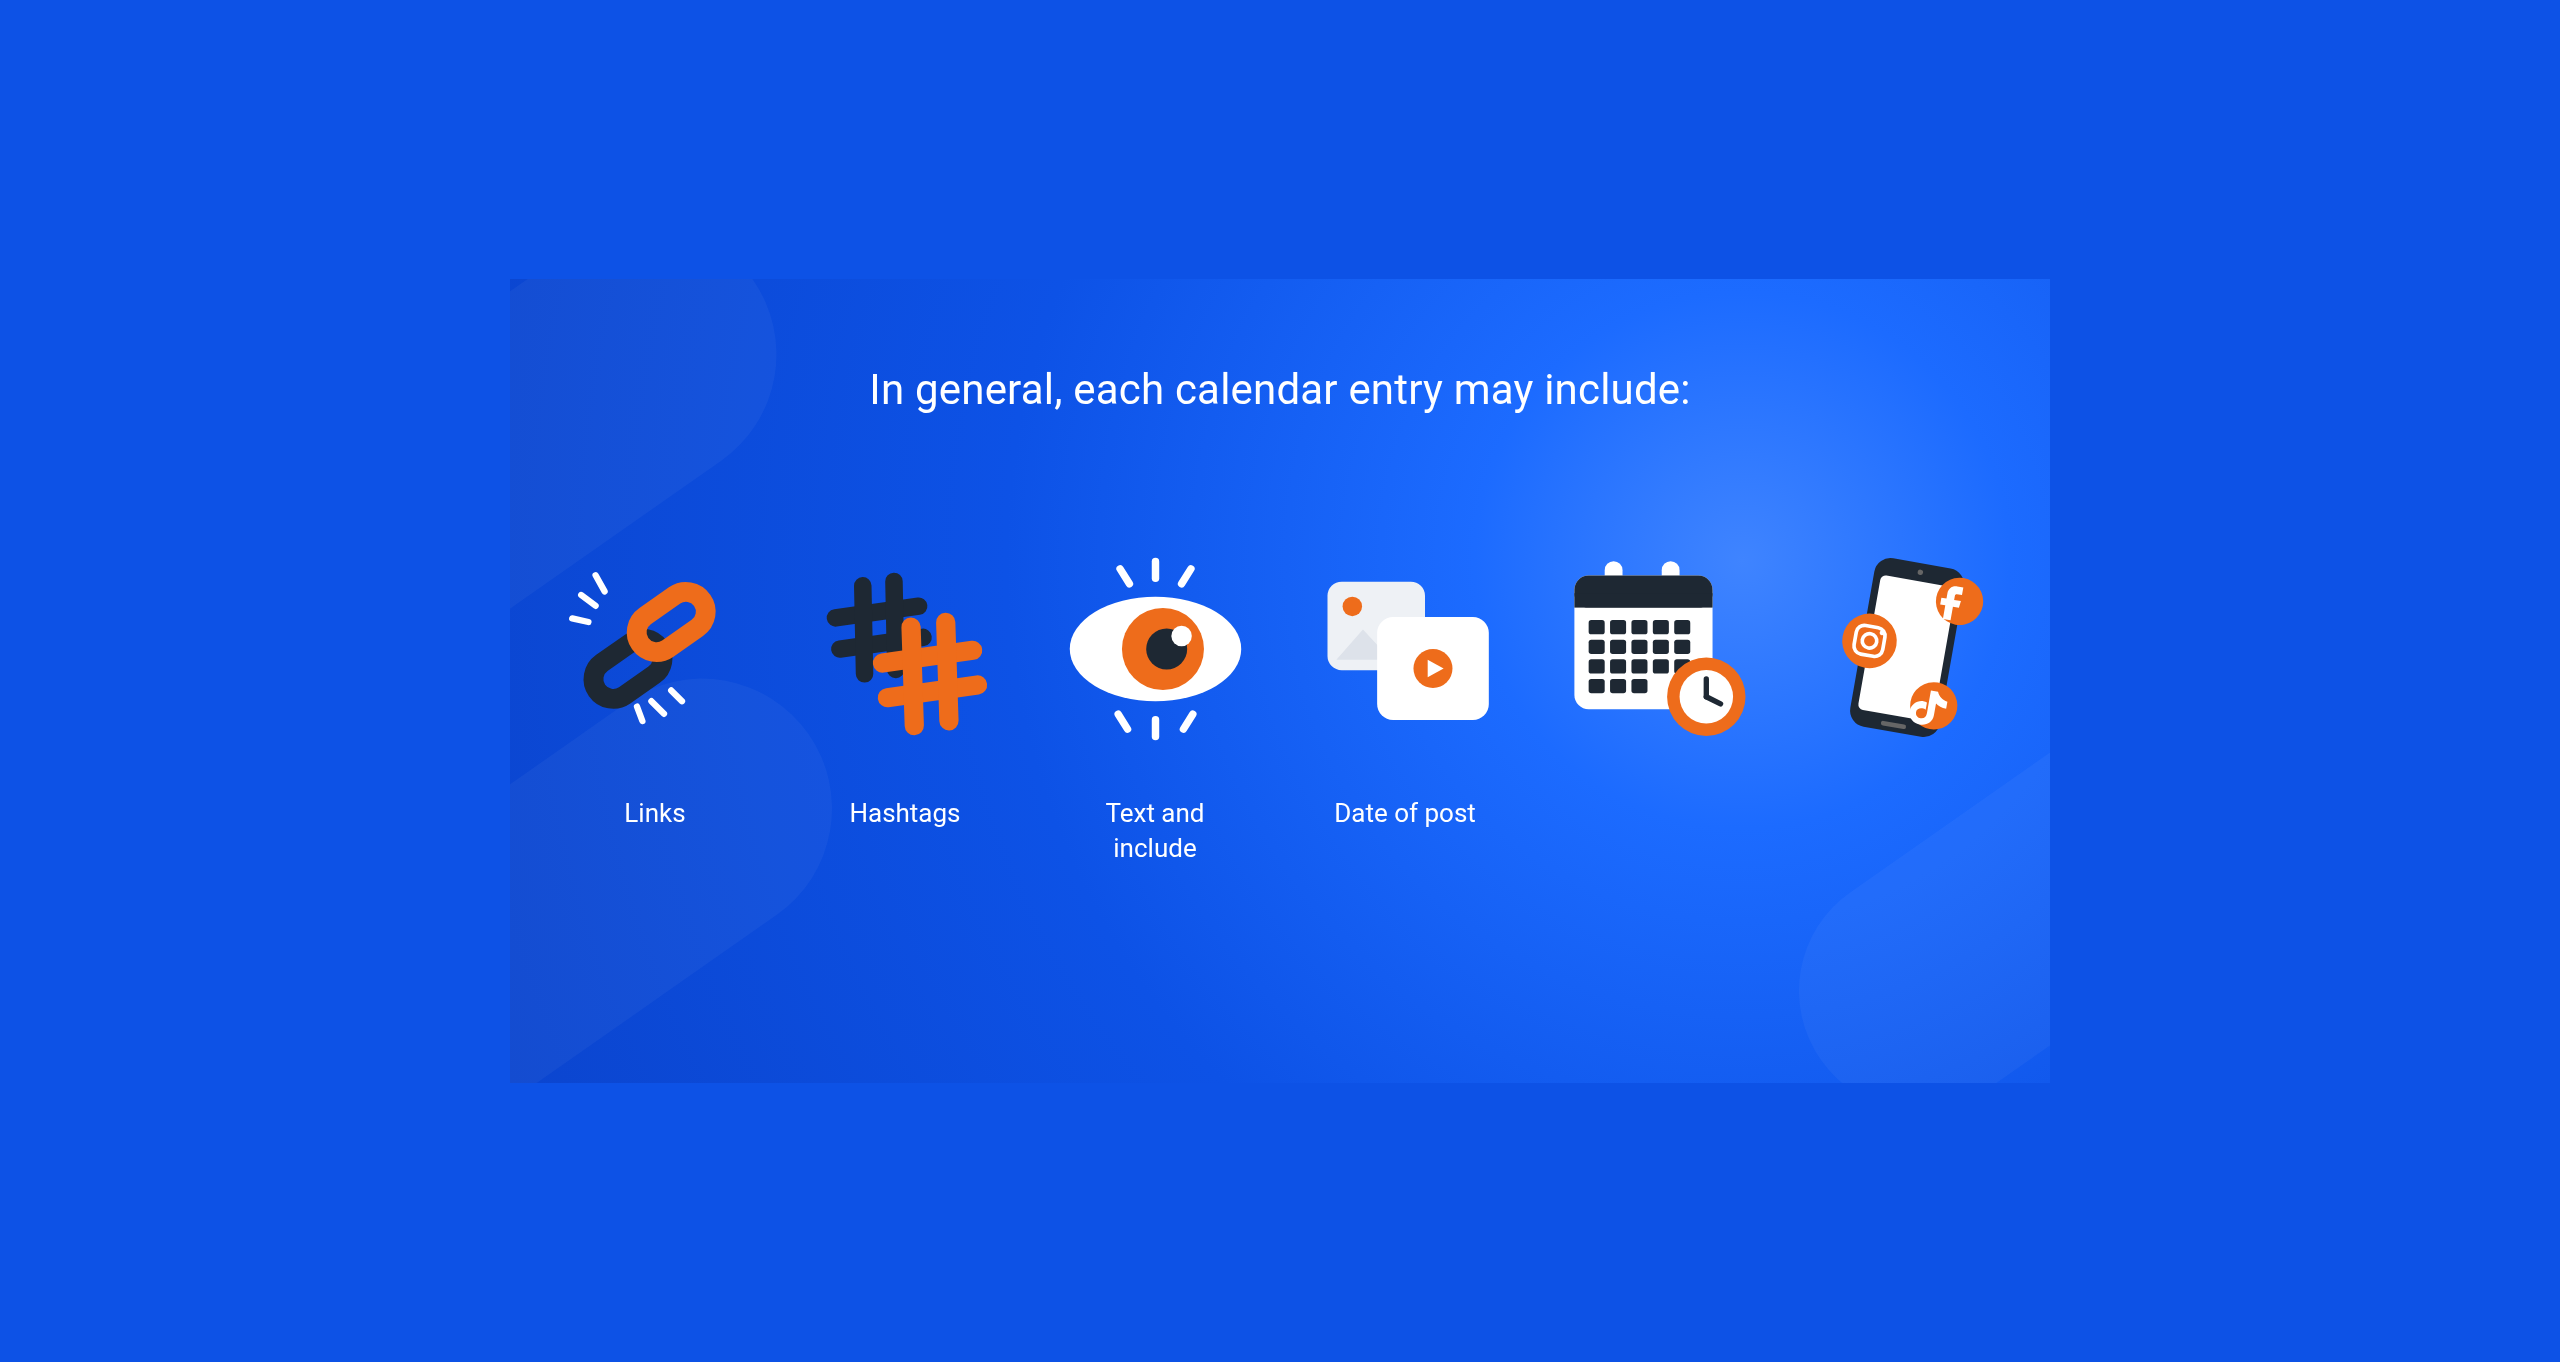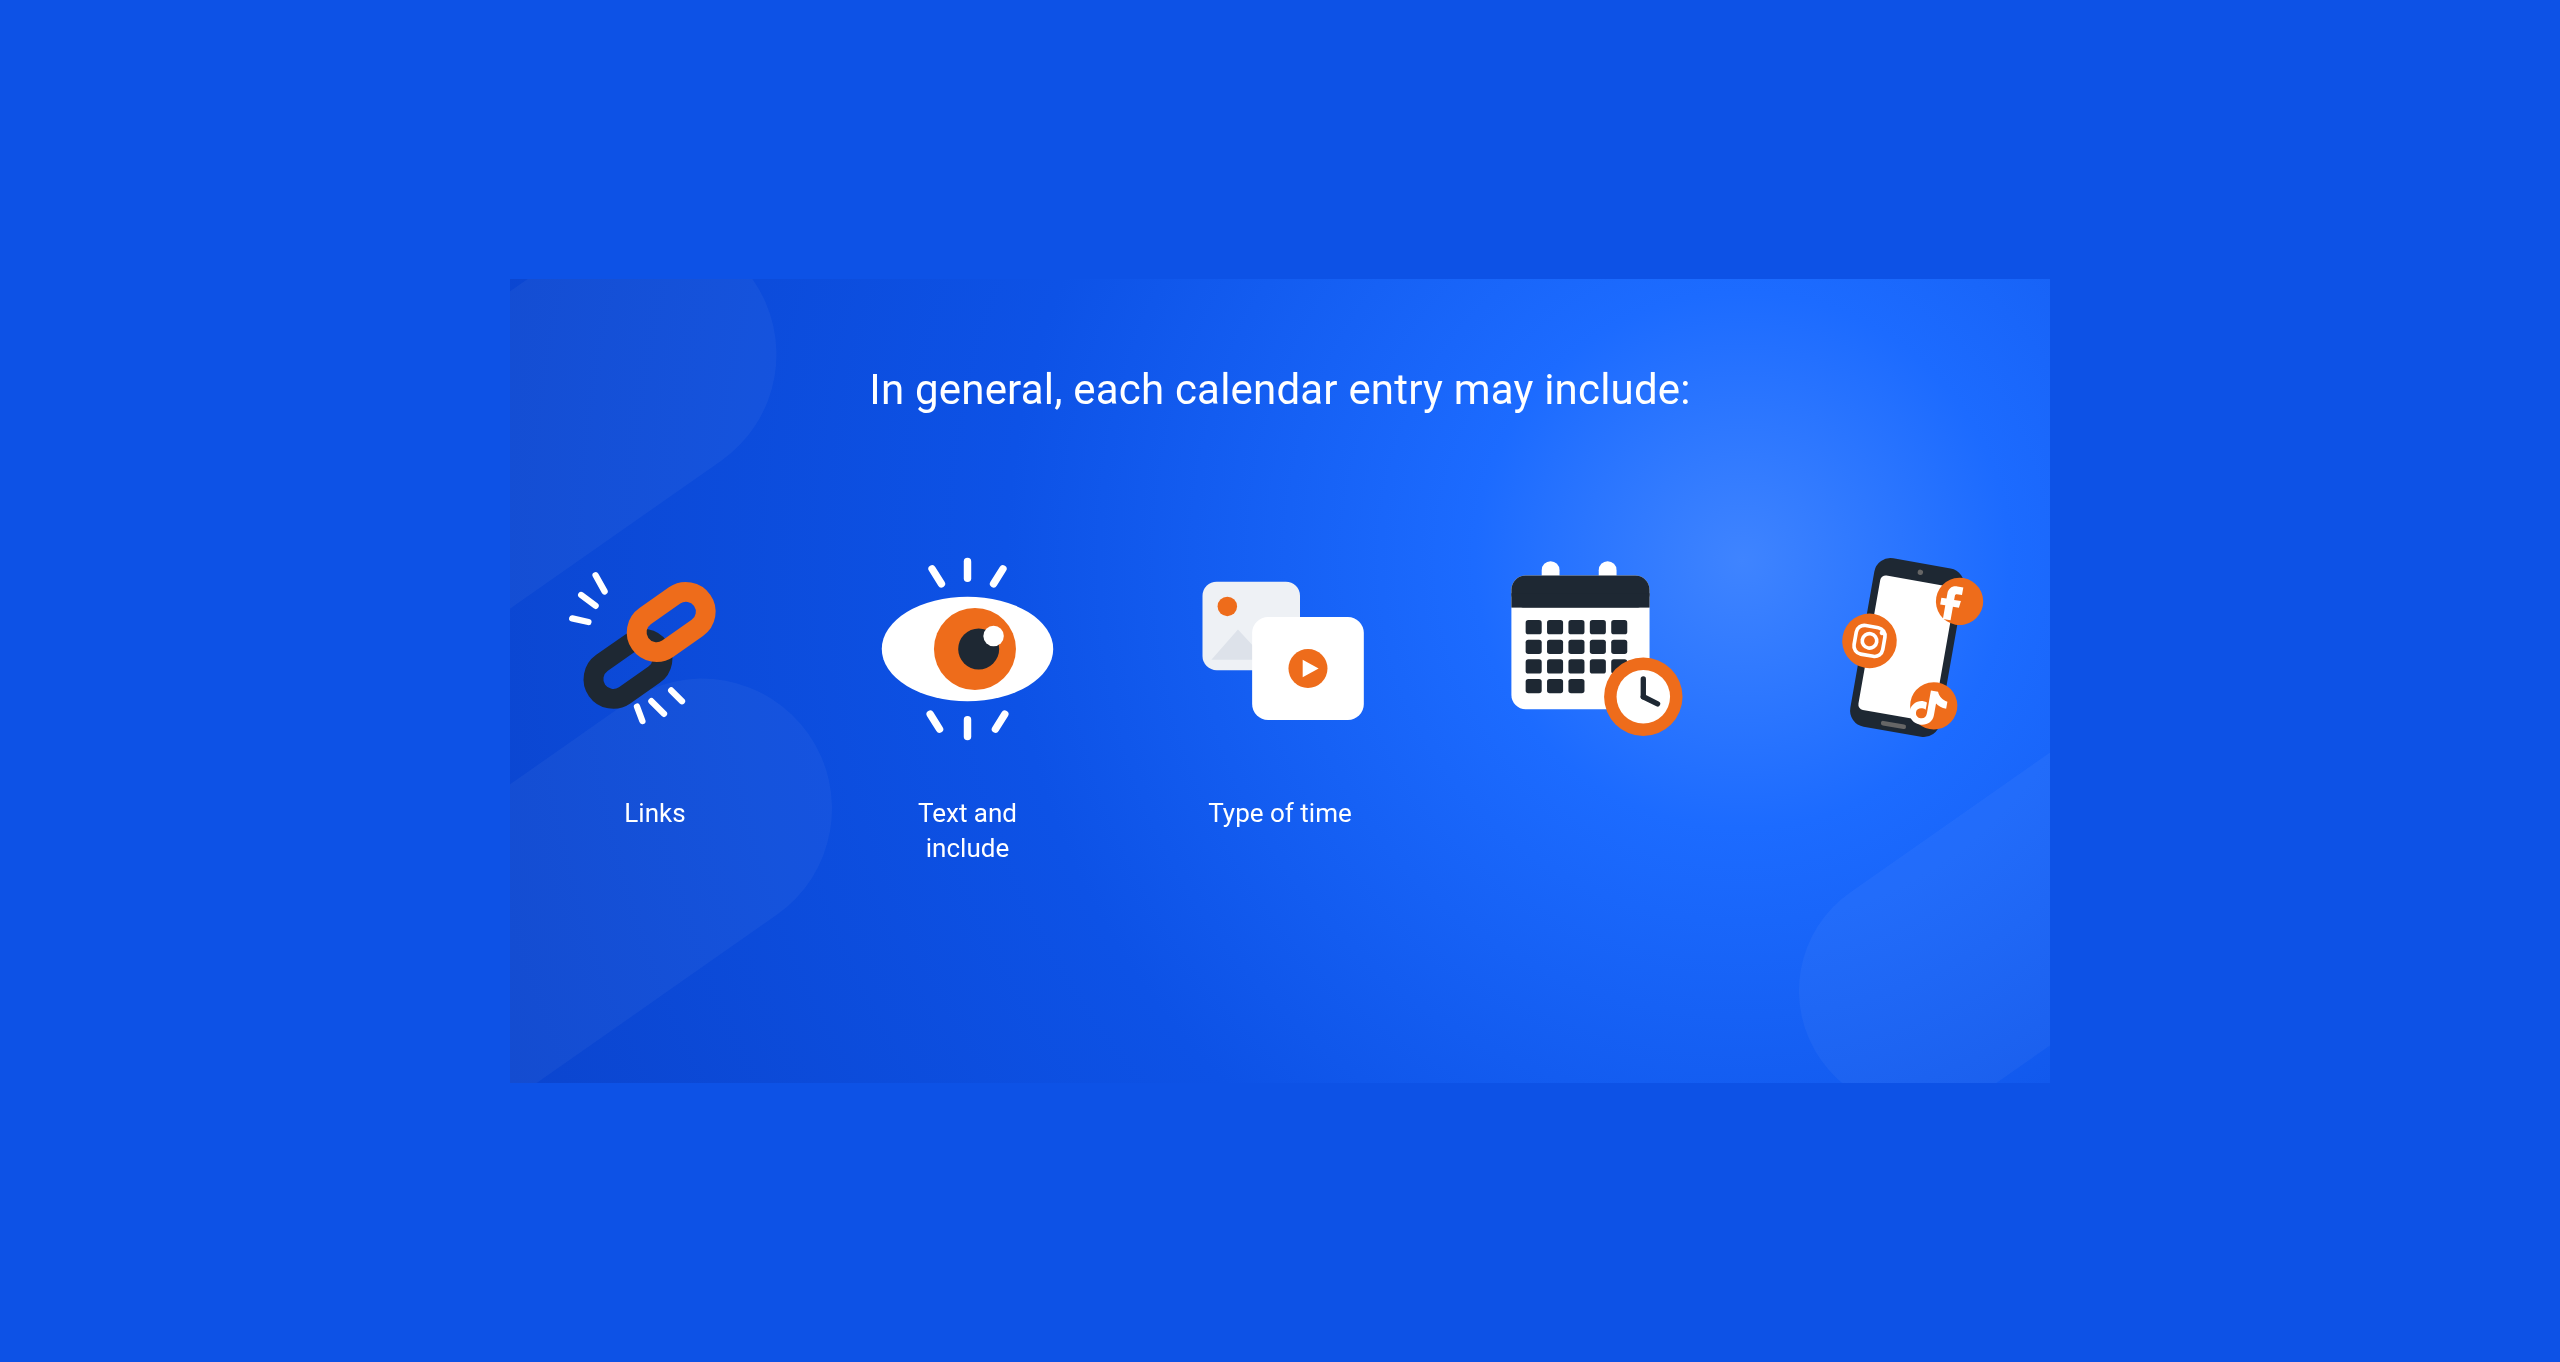--- a/index.html
+++ b/index.html
@@ -103,20 +103,43 @@
             <line x1="8" y1="66" x2="26" y2="70"></line>
             <line x1="110" y1="172" x2="96" y2="158"></line>
             <line x1="130" y1="158" x2="118" y2="146"></line>
             <line x1="86" y1="180" x2="80" y2="164"></line>
           </g>
         </svg>
       </div>
       <div class="label">Links</div>
     </div>
 
+    <div class="item">
+      <div class="iconbox">
+        <svg viewBox="0 0 200 200" width="175" height="175">
+          <g stroke-linecap="round" fill="none">
+
+            <g stroke="#1e2833" stroke-width="20" transform="translate(70,75) rotate(-8)">
+              <line x1="-48" y1="-18" x2="48" y2="-18"></line>
+              <line x1="-48" y1=" 18" x2="48" y2=" 18"></line>
+              <line x1="-12" y1="-50" x2="-24" y2="50"></line>
+              <line x1=" 24" y1="-50" x2=" 12" y2="50"></line>
+            </g>
+
+            <g stroke="#ee6c1b" stroke-width="22" transform="translate(128,128) rotate(-8)">
+              <line x1="-52" y1="-20" x2="52" y2="-20"></line>
+              <line x1="-52" y1=" 20" x2="52" y2=" 20"></line>
+              <line x1="-14" y1="-56" x2="-26" y2="56"></line>
+              <line x1=" 26" y1="-56" x2=" 14" y2="56"></line>
+            </g>
+          </g>
+        </svg>
+      </div>
+      <div class="label">Hashtags</div>
+    </div>
 
     <div class="item">
       <div class="iconbox">
         <svg viewBox="0 0 220 200" width="205" height="190">
 
           <g stroke="#ffffff" stroke-width="8" stroke-linecap="round">
             <line x1="110" y1="6" x2="110" y2="24"></line>
             <line x1="72" y1="14" x2="82" y2="30"></line>
             <line x1="148" y1="14" x2="138" y2="30"></line>
             <line x1="110" y1="176" x2="110" y2="194"></line>
@@ -147,21 +170,21 @@
             <path d="M32 112 L62 78 L86 104 L102 86 L122 112 Z" fill="#dde2ea"></path>
           </g>
 
           <g>
             <rect x="78" y="64" width="126" height="116" rx="18" fill="#ffffff"></rect>
             <circle cx="141" cy="122" r="22" fill="#ee6c1b"></circle>
             <polygon points="135,112 135,132 153,122" fill="#ffffff"></polygon>
           </g>
         </svg>
       </div>
-      <div class="label">Type of time</div>
+      <div class="label">Date of post</div>
     </div>
 
     <div class="item">
       <div class="iconbox">
         <svg viewBox="0 0 230 210" width="205" height="195">
 
           <rect x="58" y="6" width="20" height="30" rx="10" fill="#ffffff"></rect>
           <rect x="122" y="6" width="20" height="30" rx="10" fill="#ffffff"></rect>
 
           <rect x="24" y="22" width="155" height="150" rx="16" fill="#ffffff"></rect>

